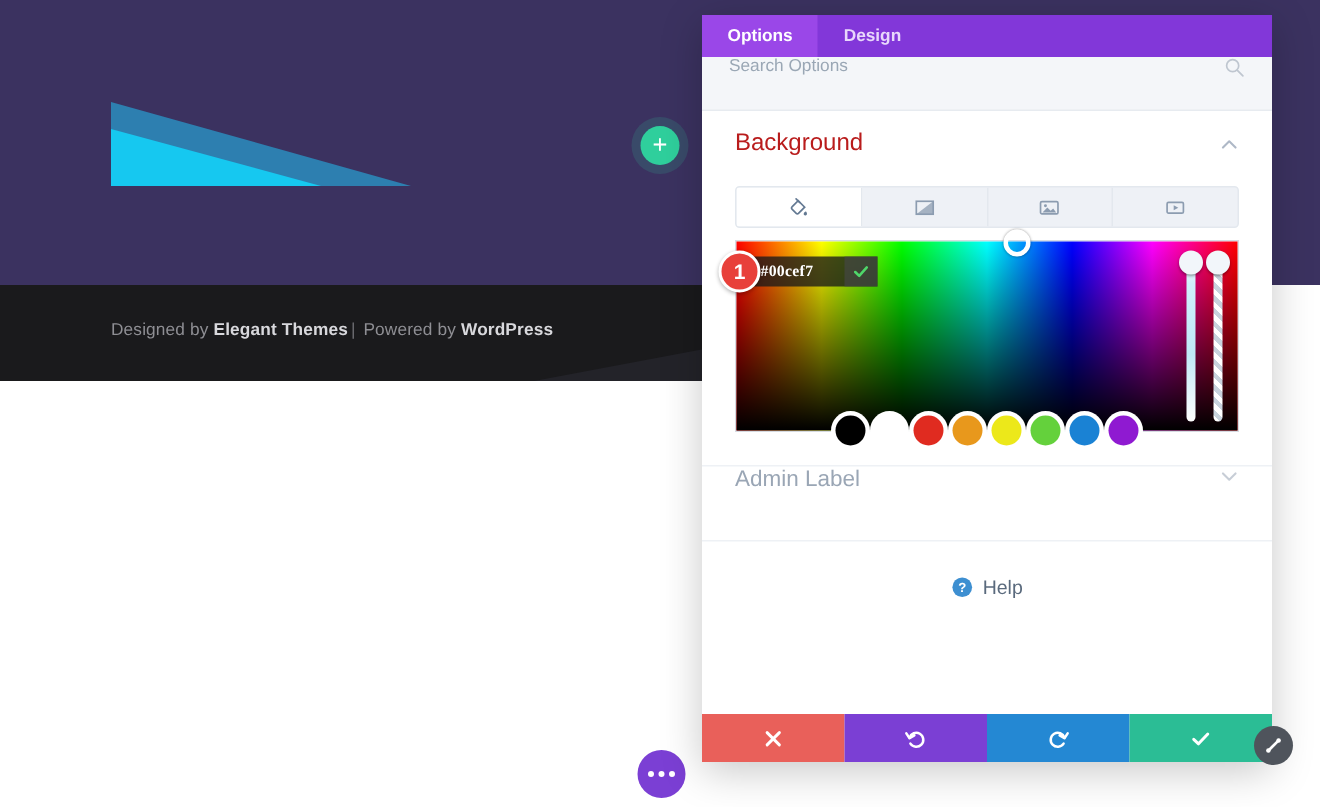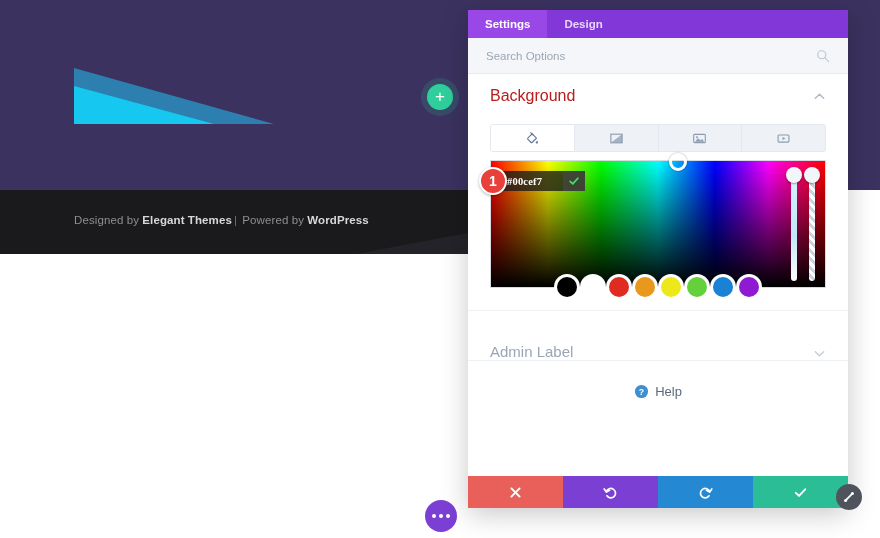--- a/index.html
+++ b/index.html
@@ -86,21 +86,21 @@
   }
   .tab {
     padding:0 17px; height:28px; display:flex; align-items:center;
     color:#e8d7fb; font-size:11.5px; font-weight:700; cursor:pointer;
     white-space:nowrap;
   }
   .tab.active { background:#9a47e8; color:#ffffff; }
 
   .searchbar {
     height:36px; background:#f4f6f9; border-bottom:1px solid #e7ebf0;
-    display:flex; align-items:center; padding:0 18px; flex:0 0 auto;
+    display:flex; align-items:flex-start; padding:0 18px; flex:0 0 auto;
   }
   .searchbar input {
     flex:1; border:0; background:transparent; outline:none;
     font-family:"Liberation Sans", sans-serif;
     font-size:11.5px; color:#5a6a7d;
   }
   .searchbar input::placeholder{ color:#9aa7b5; }
   .search-ico { width:14px; height:14px; opacity:.5; }
 
   .modal-body { flex:1 1 auto; background:#fff; overflow:hidden; }
@@ -197,21 +197,21 @@
   }
   .swatch {
     width:20px; height:20px; border-radius:50%;
     box-shadow:0 0 0 3px #fff;
     cursor:pointer;
   }
 
   .section-divider { height:1px; background:#eef1f5; margin:22px 0 0; }
 
   .admin-row {
-    height:50px; display:flex; align-items:flex-end; padding:0 22px; cursor:pointer;
+    height:50px; display:flex; align-items:flex-start; padding:0 22px; cursor:pointer;
     border-bottom:1px solid #eef1f5;
   }
   .admin-row .title { flex:1; font-size:15px; color:#9aa6b5; }
 
   .help-row {
     height:60px; display:flex; align-items:center; justify-content:center; gap:6px;
     cursor:pointer;
   }
   .help-ico { width:15px; height:15px; }
   .help-text { font-size:13px; color:#5a6a7d; }
@@ -264,21 +264,21 @@
   <div class="fab">
     <i></i>
     <i></i>
     <i></i>
   </div>
 
   <div class="modal">
 
 
     <div class="tabs">
-      <div class="tab active">Settings</div>
+      <div class="tab active">Options</div>
       <div class="tab">Design</div>
     </div>
 
     <div class="searchbar">
       <input type="text" placeholder="Search Options" style="">
       <svg class="search-ico" viewBox="0 0 16 16">
         <circle cx="6.6" cy="6.6" r="4.6" stroke="#8b98a8" stroke-width="1.3" fill="none"></circle>
         <line x1="10.2" y1="10.2" x2="14.4" y2="14.4" stroke="#8b98a8" stroke-width="1.3" stroke-linecap="round"></line>
       </svg>
     </div>

